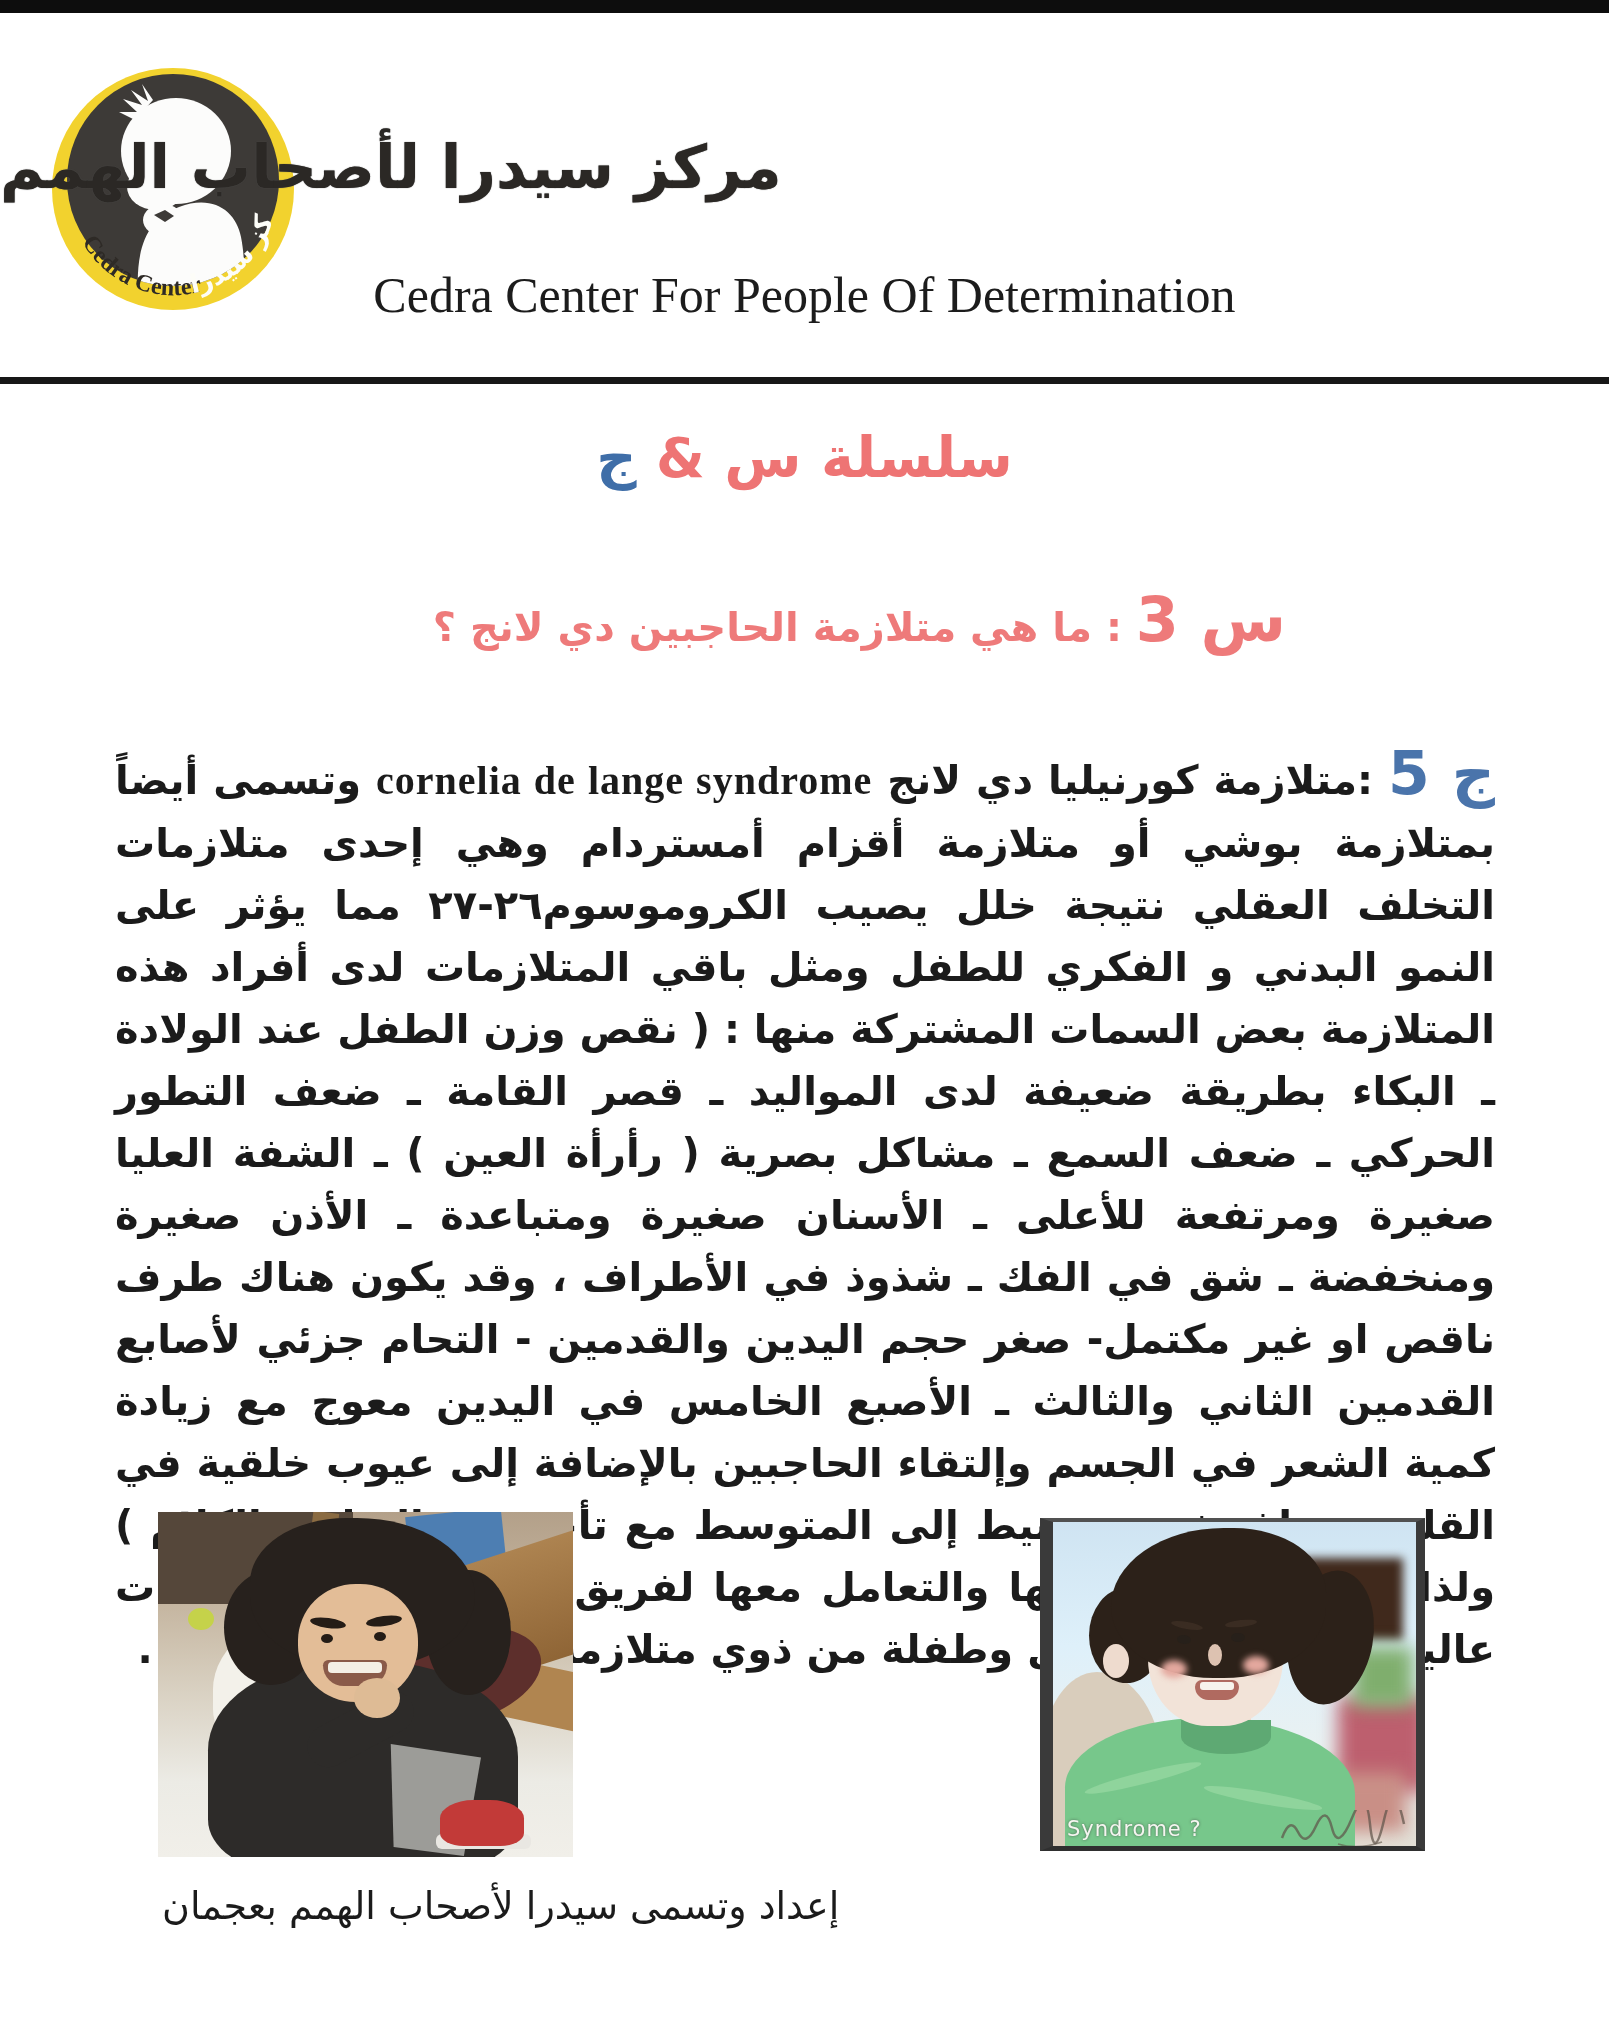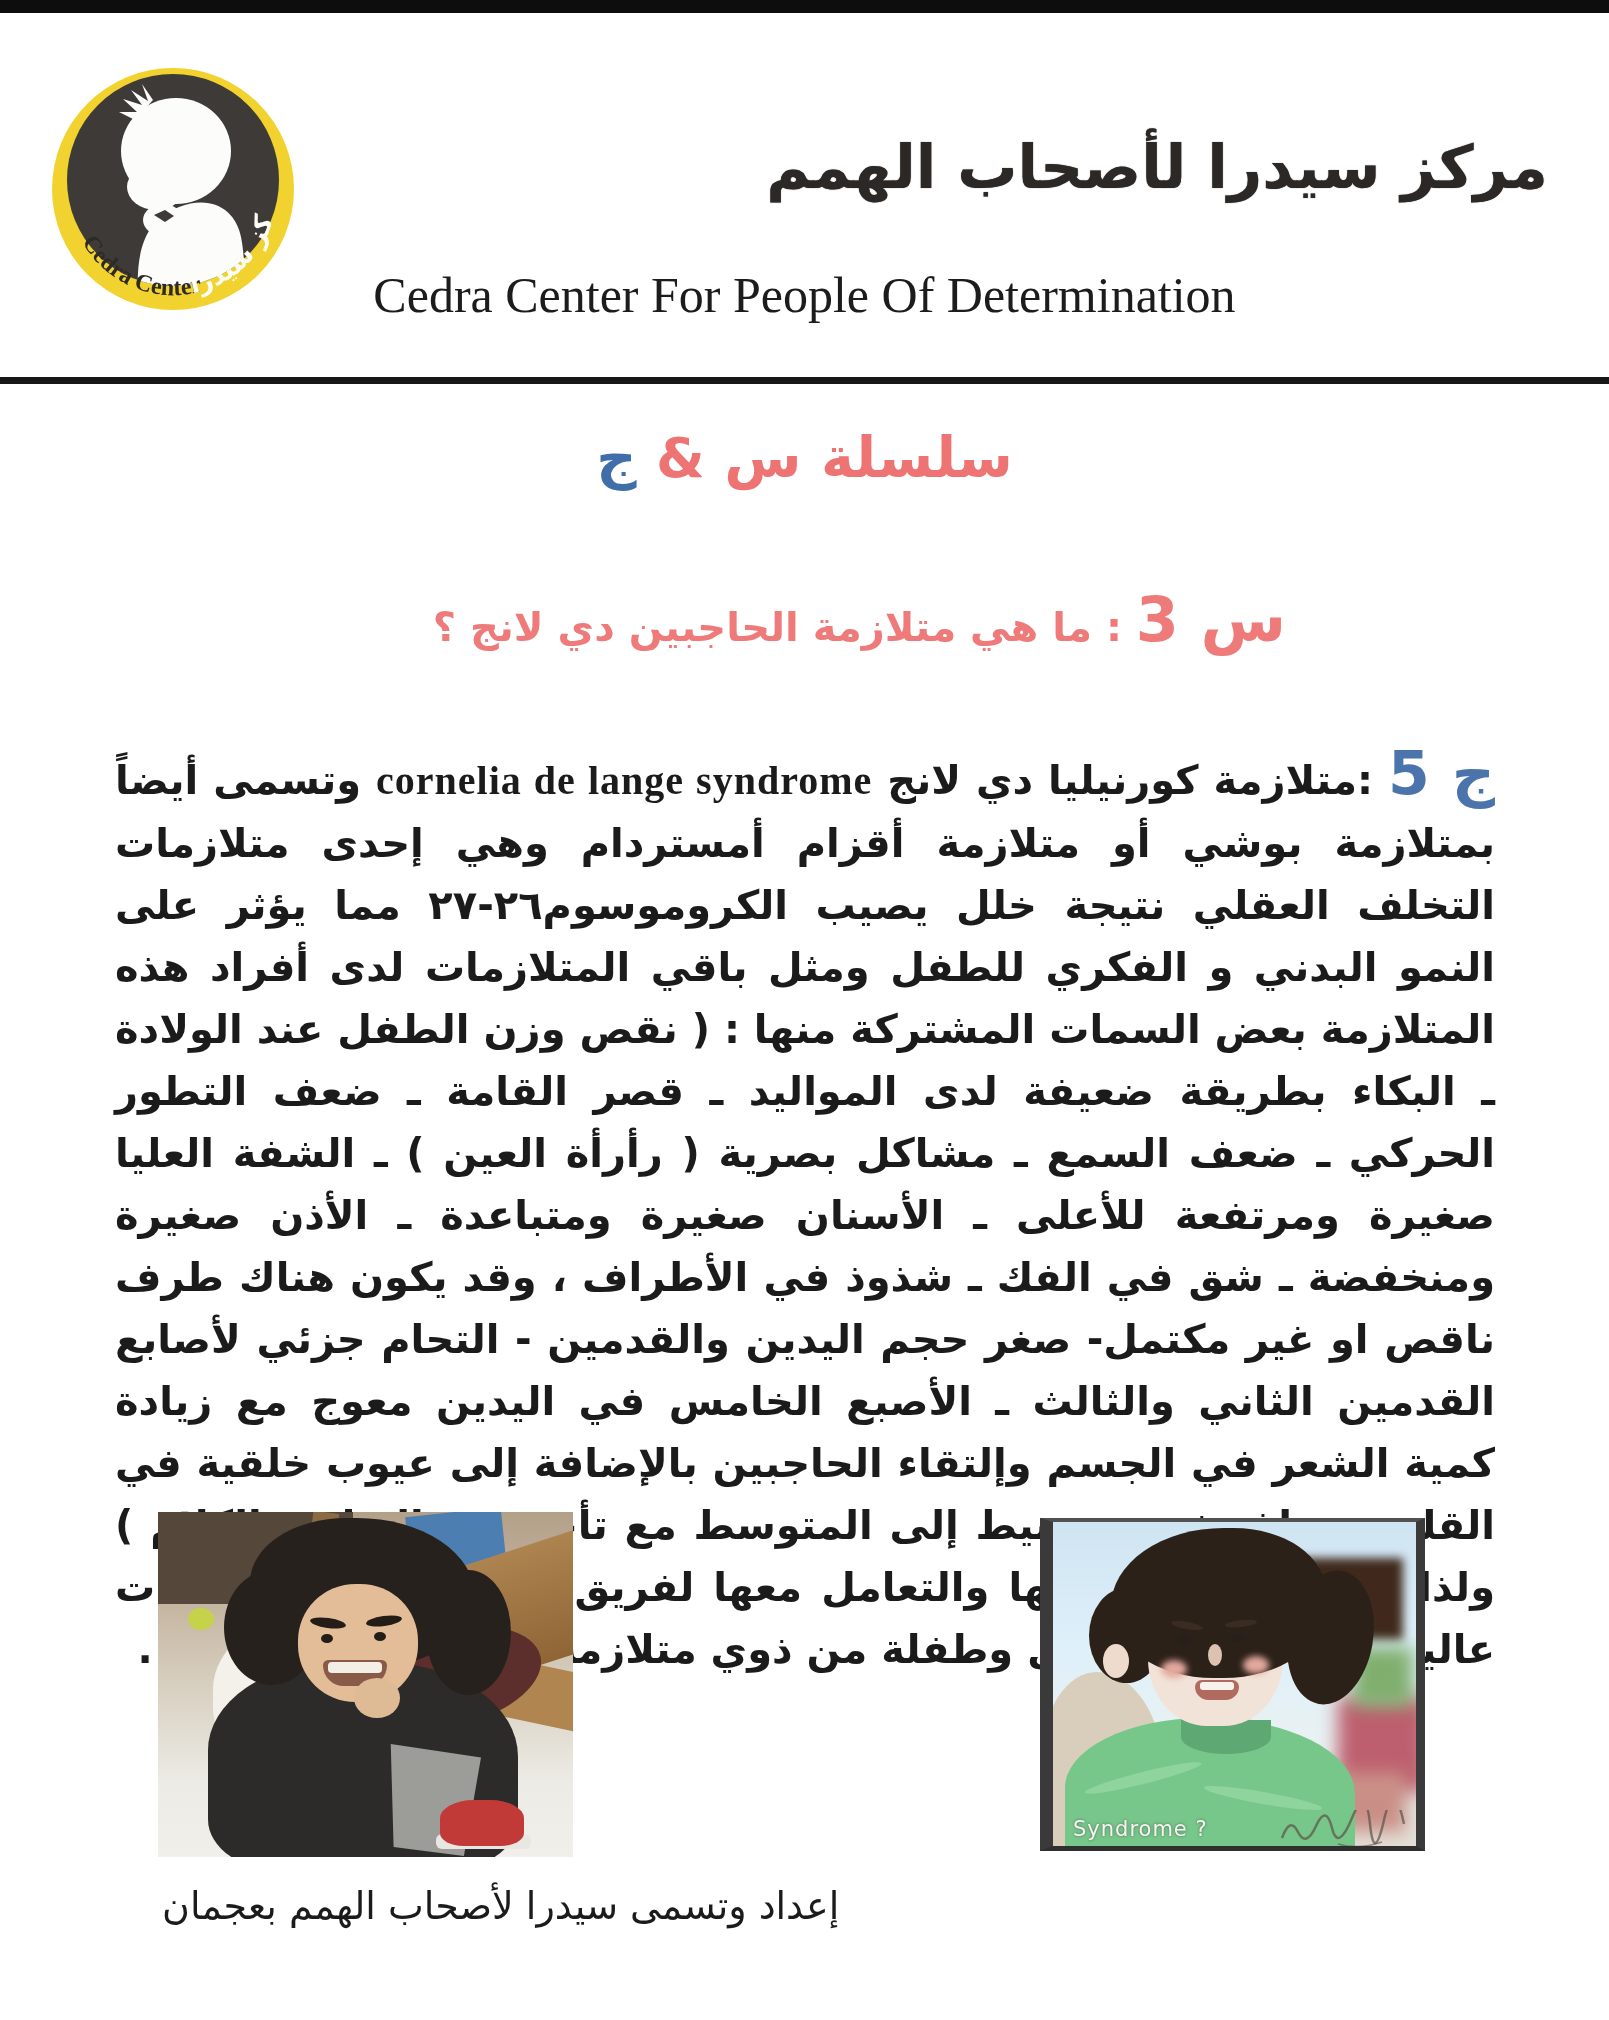--- a/index.html
+++ b/index.html
@@ -5,21 +5,21 @@
   html,body{margin:0;padding:0;}
   body{
     width:1609px;height:2020px;background:#ffffff;position:relative;
     font-family:"DejaVu Sans",sans-serif;overflow:hidden;
   }
   .abs{position:absolute;}
   
   .top-bar{left:0;top:0;width:1609px;height:13px;background:#0d0d0d;}
   .logo{left:50px;top:66px;width:246px;height:246px;}
   .title-ar{
-    left:0;top:132px;width:1548px;text-align:right;direction:rtl;
+    left:0;top:132px;width:1548px;text-align:left;direction:rtl;
     font-size:60px;font-weight:bold;color:#2b2825;letter-spacing:2px;
     text-shadow:0 0 1px #555;
   }
   .title-en{
     left:0;top:266px;width:1609px;text-align:center;
     font-family:"Liberation Serif",serif;font-size:50px;color:#1c1c1c;
   }
   .rule{left:0;top:377px;width:1609px;height:7px;background:#171717;}
   
   .series{
@@ -99,21 +99,21 @@
   .rp-cheek.l{left:108px;top:138px;} .rp-cheek.r{left:190px;top:134px;}
   .rp-nose{left:155px;top:122px;width:14px;height:22px;background:#ddc2b1;border-radius:50%;}
   .rp-mouth{left:142px;top:158px;width:44px;height:20px;background:#b06a60;border-radius:10px 10px 20px 20px;}
   .rp-teeth{left:147px;top:160px;width:34px;height:8px;background:#f7f3ec;border-radius:3px;}
   .rp-neck{left:146px;top:182px;width:52px;height:36px;background:#edd9cb;}
   .rp-shirt{left:12px;top:196px;width:290px;height:145px;background:#77c78b;border-radius:48% 52% 8% 8%;}
   .rp-collar{left:128px;top:198px;width:90px;height:34px;background:#5ea973;border-radius:0 0 50% 50%;}
   .rp-fold{width:120px;height:12px;background:#8fd49c;border-radius:50%;}
   .rp-fold.a{left:30px;top:250px;transform:rotate(-14deg);}
   .rp-fold.b{left:150px;top:270px;transform:rotate(10deg);}
-  .rp-label{left:20px;top:295px;color:#f5f5f0;font-size:21px;letter-spacing:1px;
+  .rp-label{left:14px;top:295px;color:#f5f5f0;font-size:21px;letter-spacing:1px;
      text-shadow:0 0 3px rgba(60,60,60,.7);position:absolute;}
   .rp-watermark{left:225px;top:288px;}
   
   .caption{left:162px;top:1884px;direction:rtl;font-size:38px;color:#1b1b1b;}
 </style>
 </head>
 <body>
 
 <div class="abs top-bar"></div>
 

